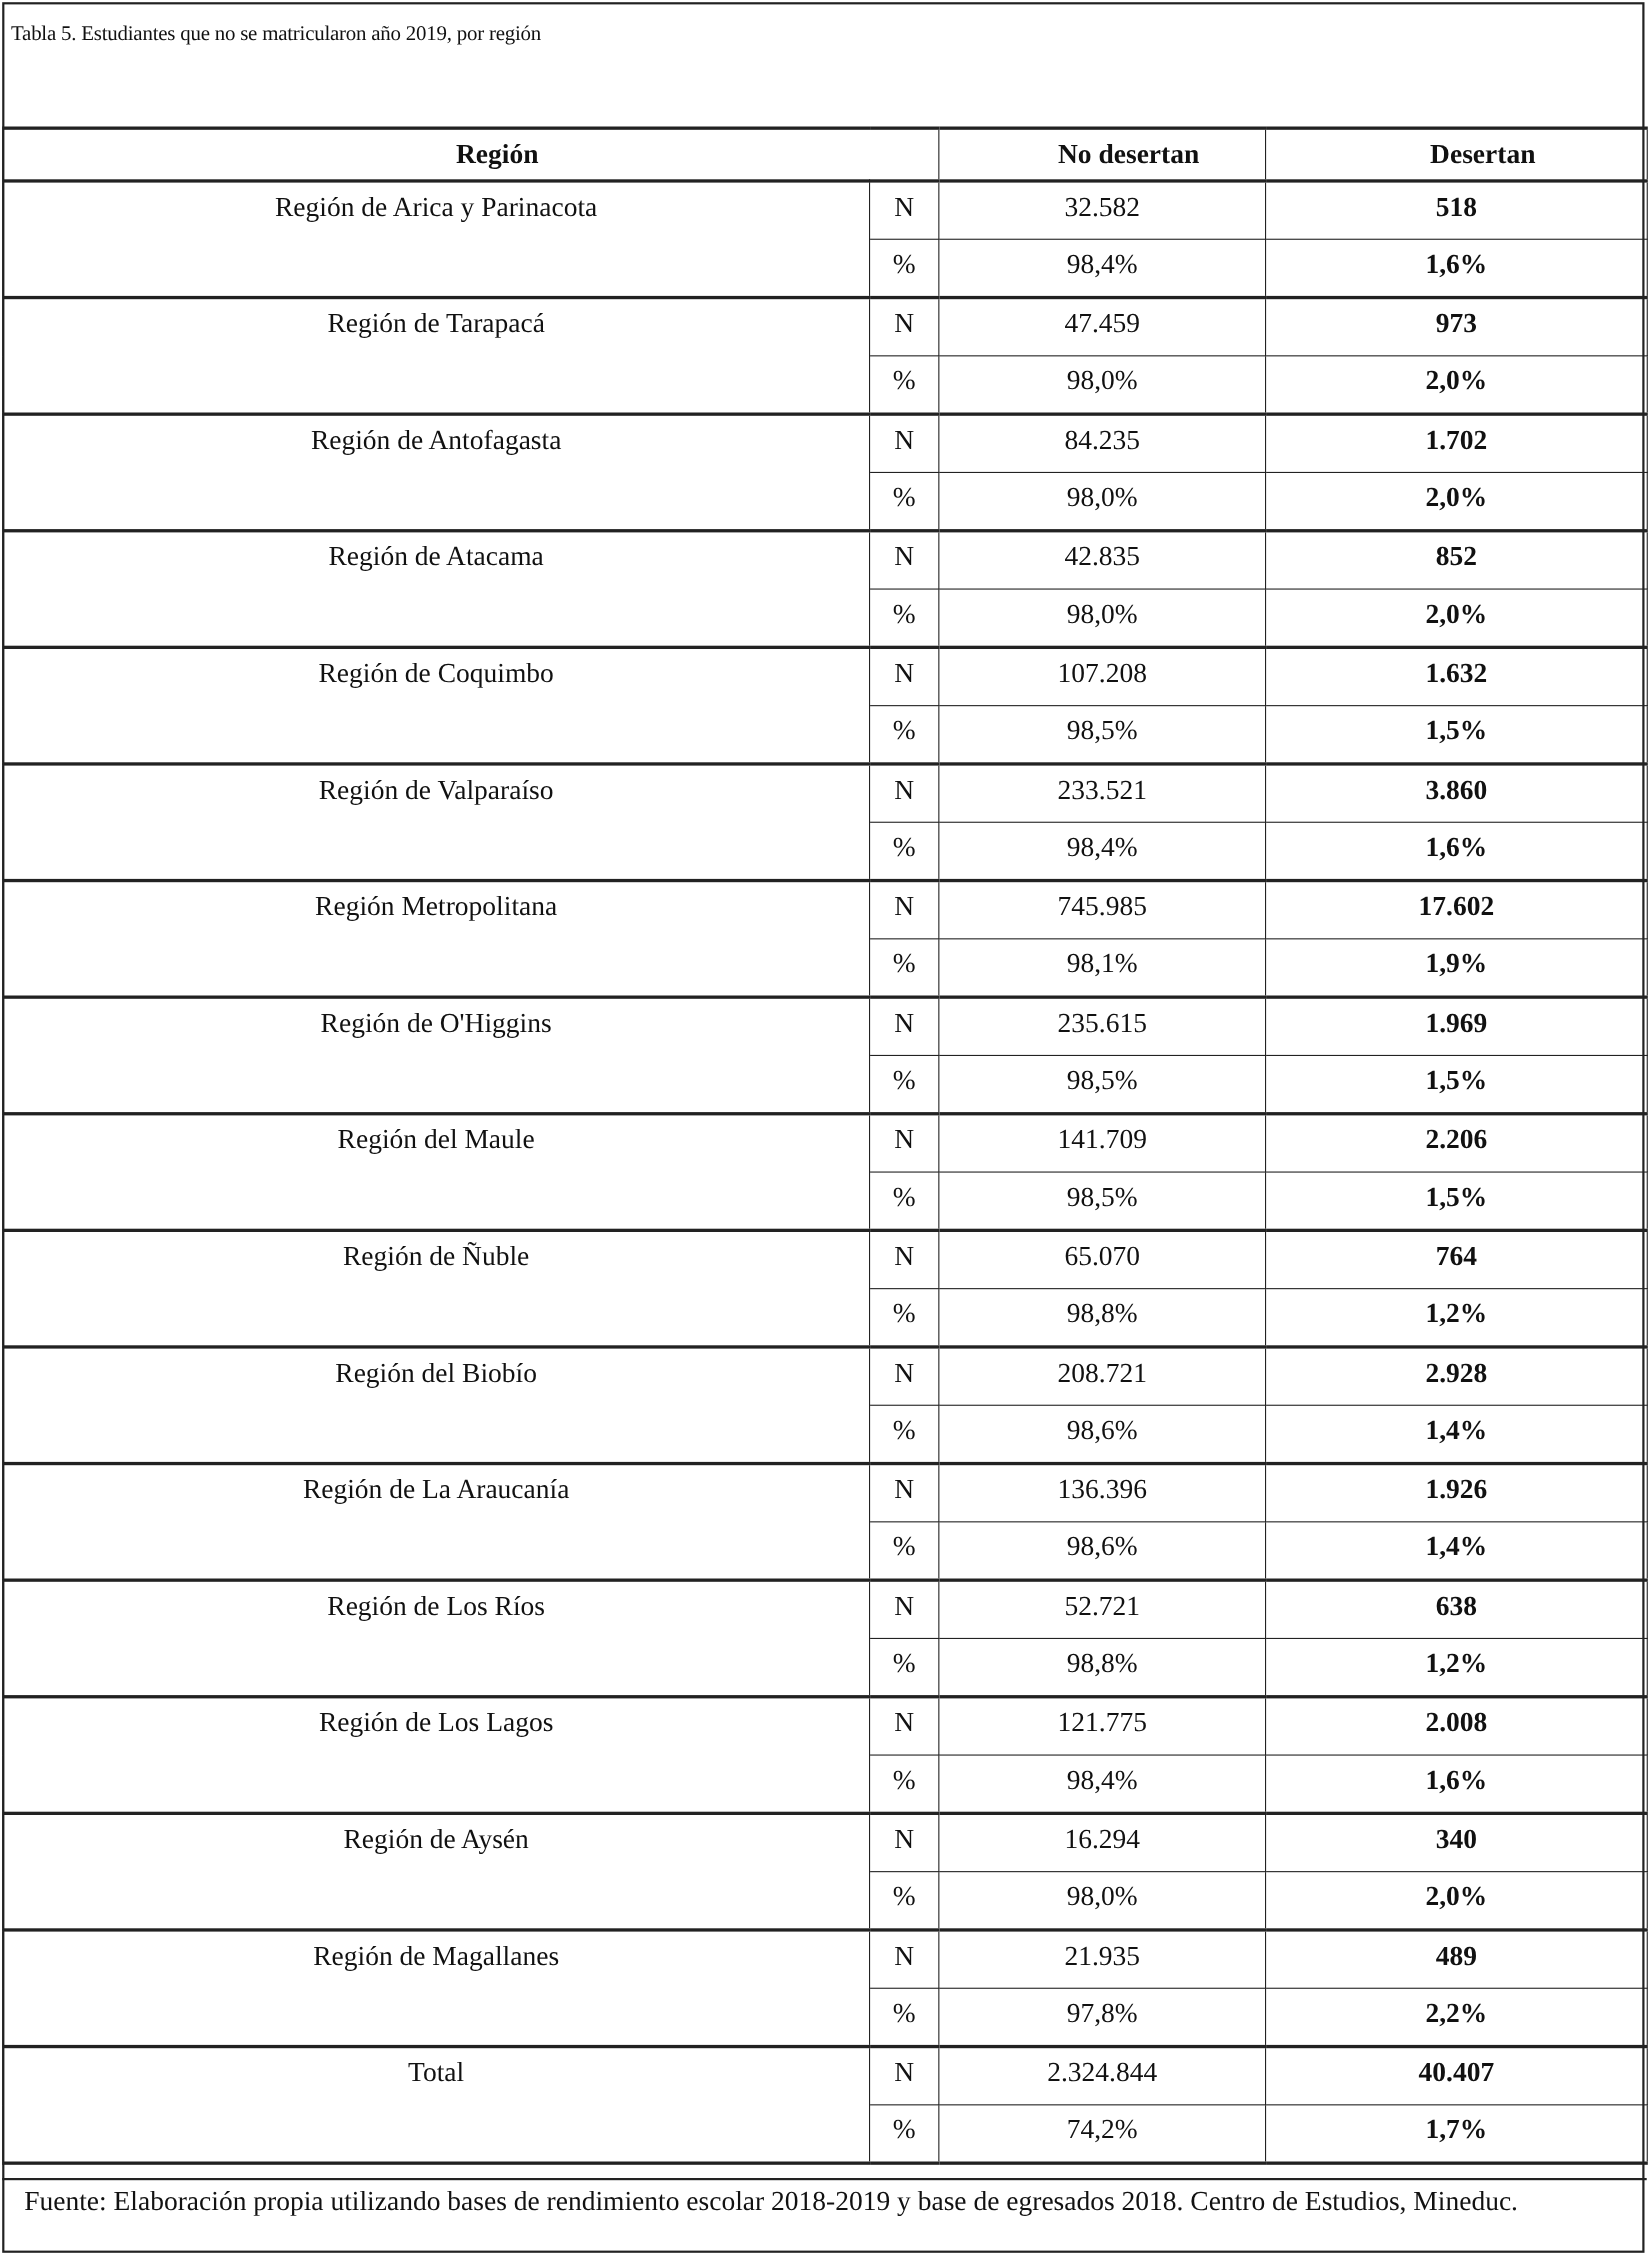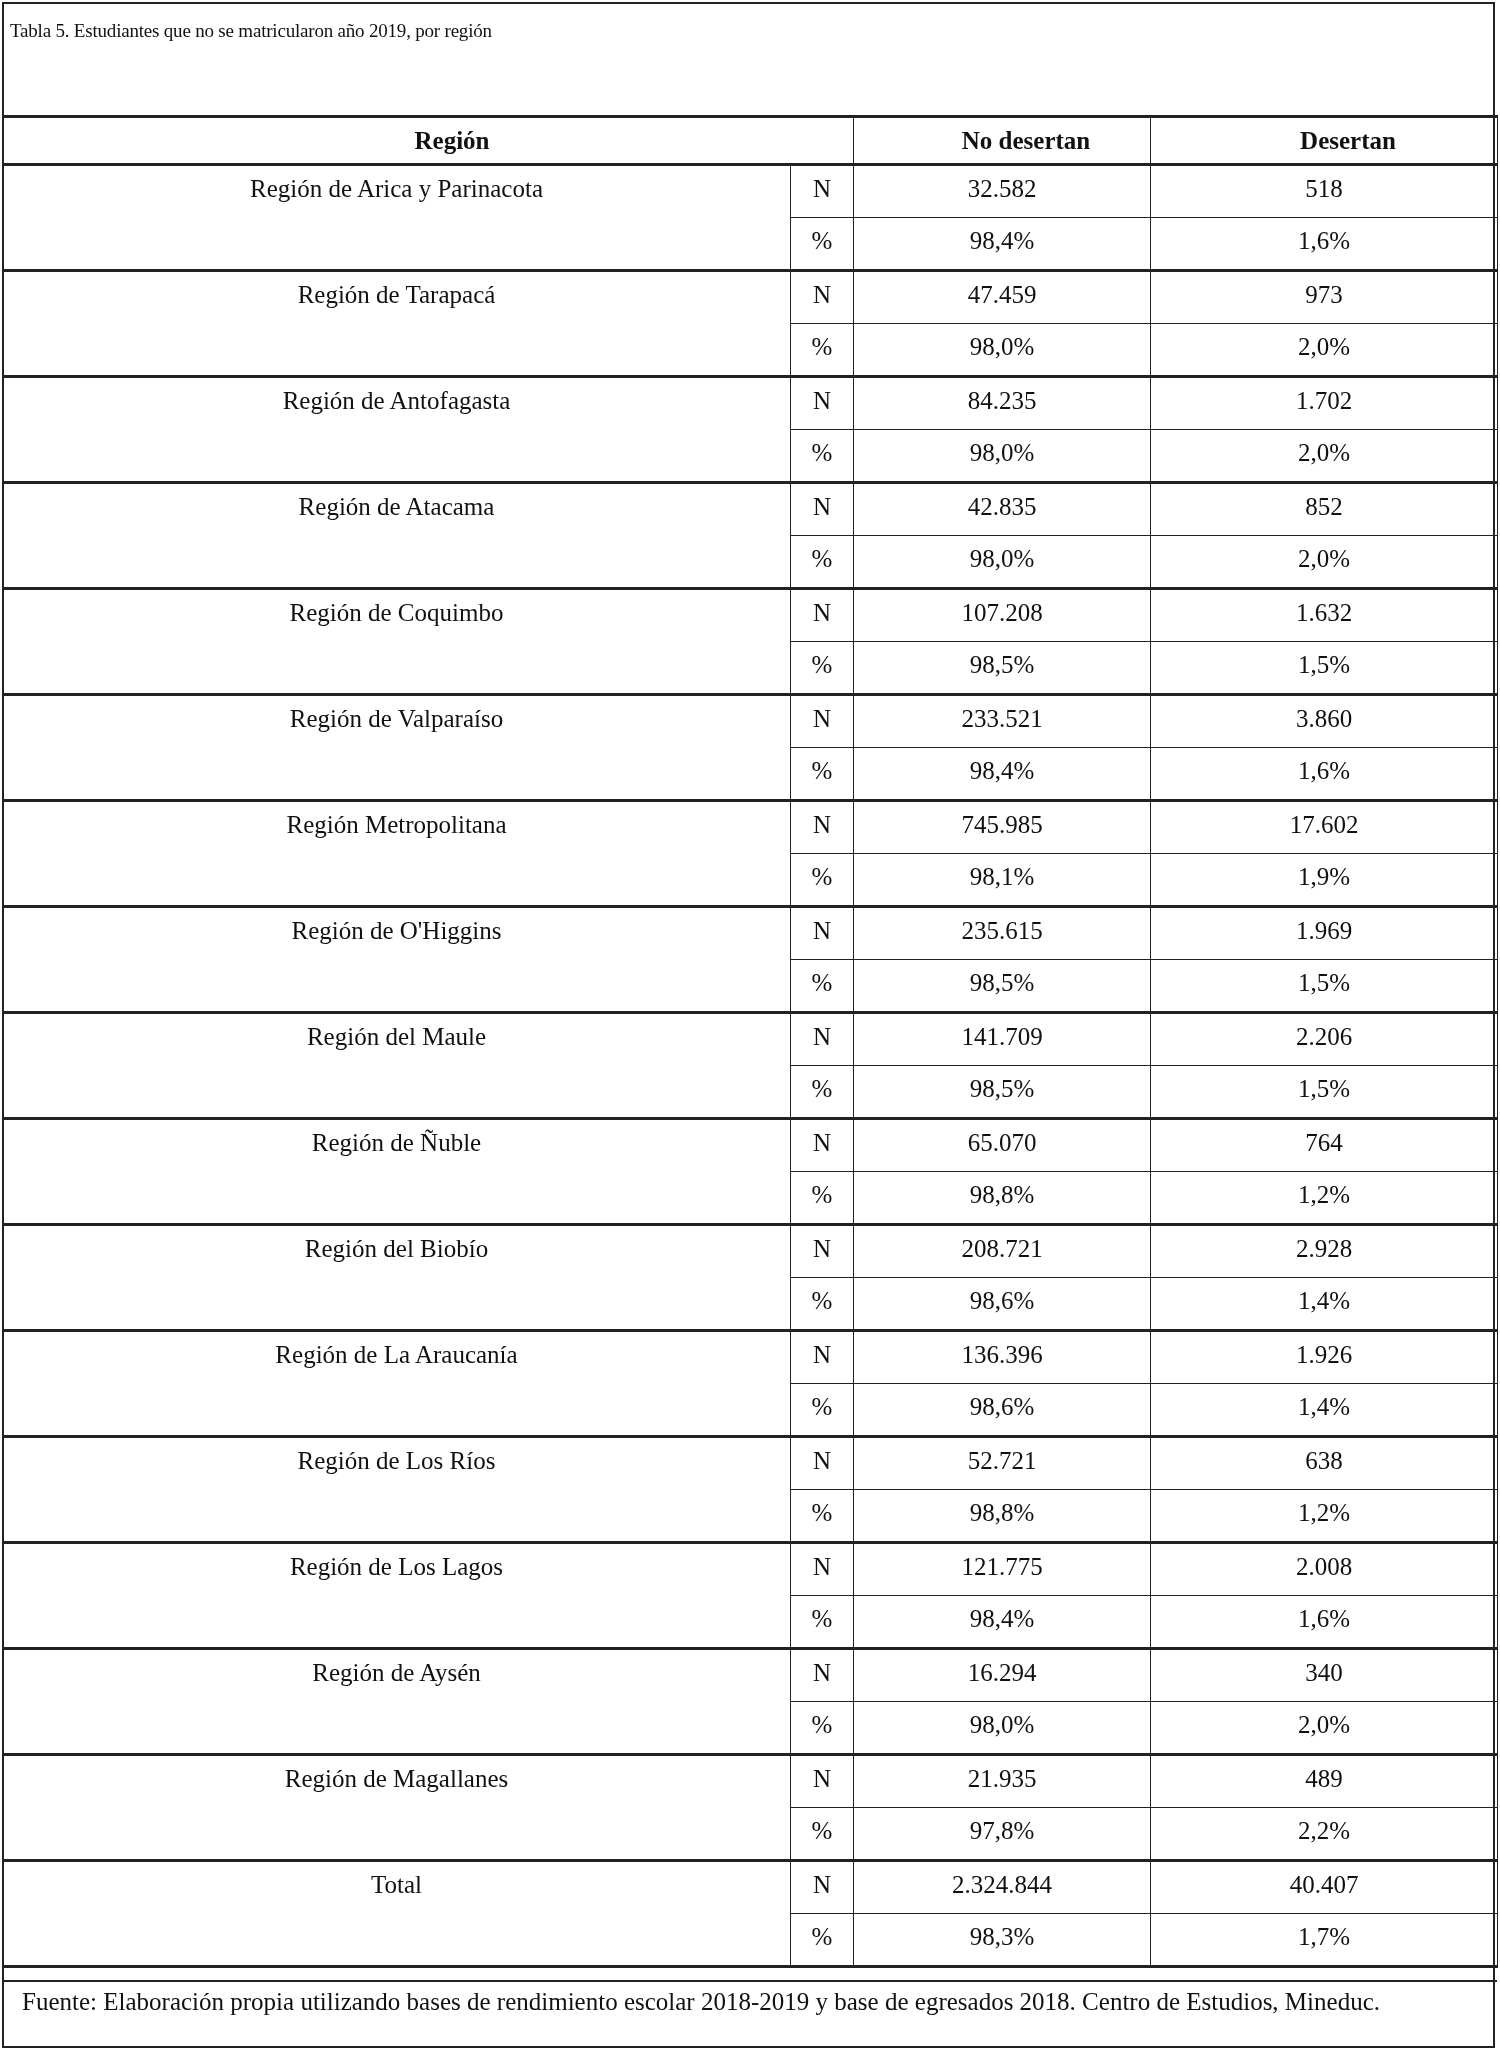--- a/index.html
+++ b/index.html
@@ -26,21 +26,21 @@
   table.t col.c3 { width: 297px; }
   table.t col.c4 { width: 347px; }
   table.t th, table.t td {
     border: 1.5px solid #222; padding: 0; text-align: center;
     vertical-align: top; box-sizing: border-box;
   }
   table.t th { height: 48px; vertical-align: middle; font-weight: bold; border-top: 3px solid #222; border-bottom: 3px solid #222; padding-left: 48px; }
   table.t td { height: 53px; padding-top: 9px; }
   table.t td.region { border-bottom: 3px solid #222; border-top: 3px solid #222; margin-top: 48px; }
   table.t tr.pct td { border-bottom: 3px solid #222; }
-  table.t td.des { font-weight: normal; margin-left: 28px; }
+  table.t td.des { font-weight: bold; margin-left: 28px; }
   .footer {
     position: absolute; left: 2px; top: 1980px; width: 1495px; height: 68px;
     border-top: 2px solid #222; box-sizing: border-box;
     padding: 4px 20px; font-size: 25px; line-height: 32px;
   }
 </style>
 </head>
 <body>
 
 <div class="frame"></div>
@@ -238,19 +238,19 @@
         <td class="des">2,2%</td>
       </tr>
       <tr>
         <td class="region" rowspan="2">Total</td>
         <td>N</td>
         <td>2.324.844</td>
         <td class="des">40.407</td>
       </tr>
       <tr class="pct">
         <td>%</td>
-        <td>98,3%</td>
+        <td>74,2%</td>
         <td class="des">1,7%</td>
       </tr>
     </tbody>
 </table>
 
 <div class="footer">Fuente: Elaboración propia utilizando bases de rendimiento escolar 2018-2019 y base de egresados 2018. Centro de Estudios, Mineduc.</div>
 
 </body></html>

